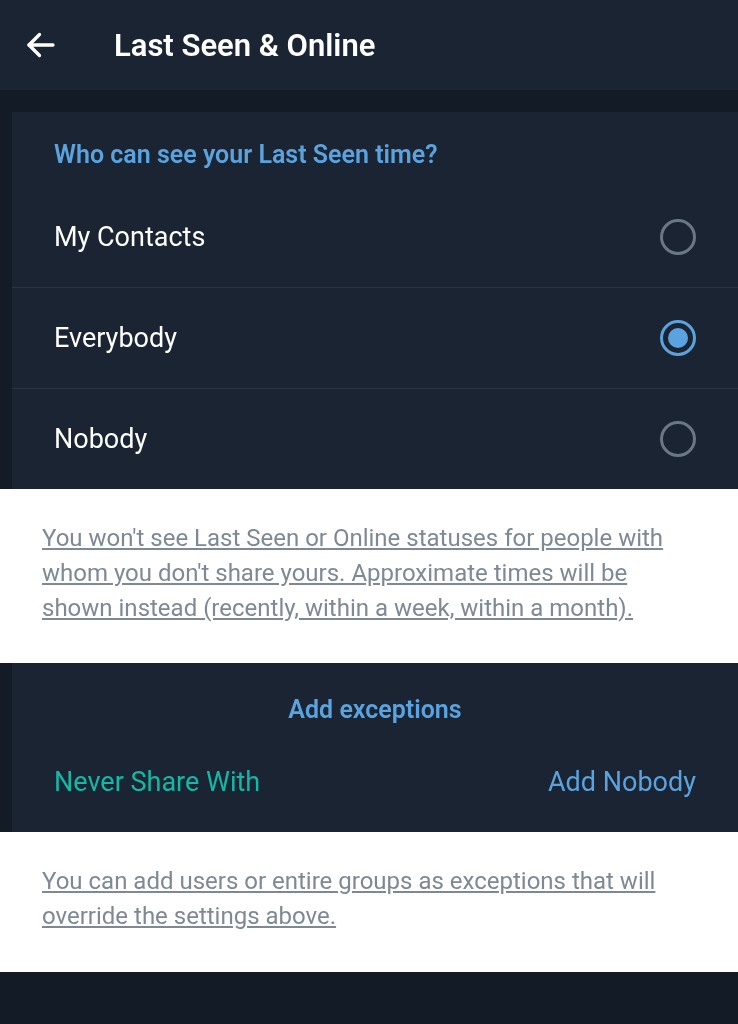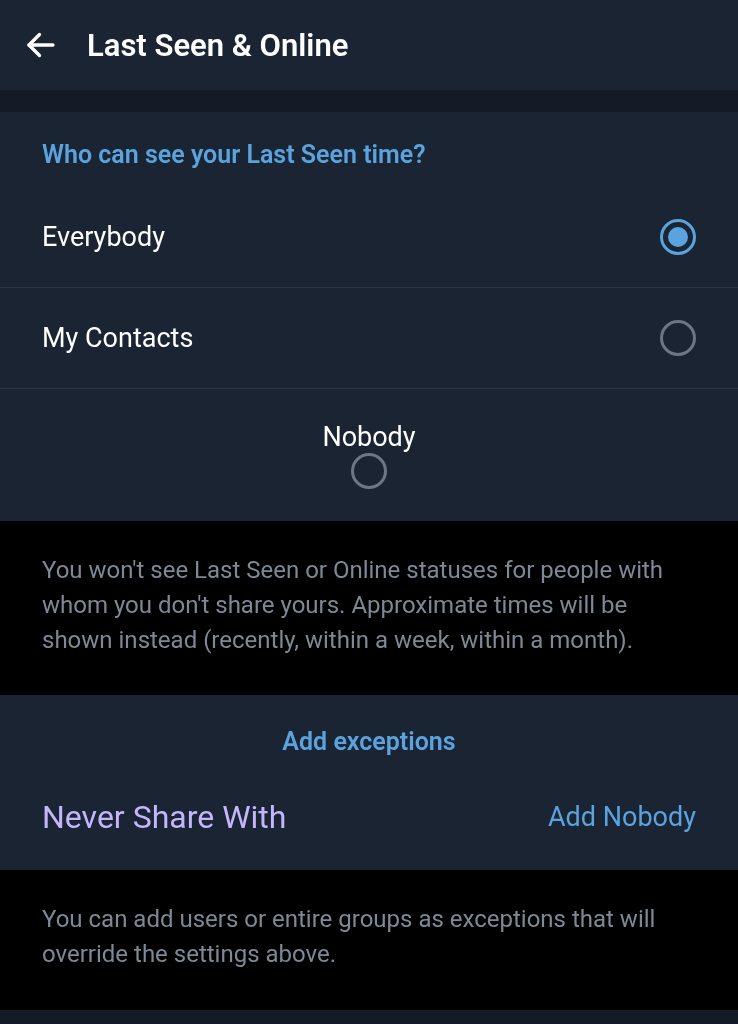--- a/index.html
+++ b/index.html
@@ -15,21 +15,21 @@
       font-family: -apple-system, BlinkMacSystemFont, 'Segoe UI', Roboto, sans-serif;
       color: #ffffff;
       overflow: hidden;
     }
     
     .header {
       display: flex;
       align-items: center;
       padding: 22px 18px;
       background-color: #1a2432;
-      gap: 23px;
+      gap: 50px;
     }
     
     .back-button {
       width: 46px;
       height: 46px;
       display: flex;
       align-items: center;
       justify-content: center;
       cursor: pointer;
     }
@@ -40,20 +40,21 @@
     }
     
     .header-title {
       font-size: 31px;
       font-weight: 600;
       color: #ffffff;
     }
     
     .section {
       background-color: #1a2432;
+      margin-left: 12px;
     }
     
     .section-header {
       padding: 28px 42px 18px 42px;
       font-size: 25px;
       font-weight: 600;
       color: #5aa3de;
     }
     
     .section-header.exceptions {
@@ -66,21 +67,20 @@
       display: flex;
       align-items: center;
       justify-content: space-between;
       padding: 32px 42px;
       cursor: pointer;
       border-bottom: 1px solid #2a3544;
     }
     
     .radio-option:last-of-type {
       border-bottom: none;
-      flex-direction: column;
     }
     
     .radio-label {
       font-size: 27px;
       font-weight: 400;
       color: #ffffff;
     }
     
     .radio-indicator {
       width: 36px;
@@ -105,35 +105,36 @@
       height: 20px;
       border-radius: 50%;
       background-color: #5aa3de;
     }
     
     .description {
       padding: 32px 42px 38px 42px;
       font-size: 24px;
       line-height: 1.45;
       color: #7d8995;
-      background-color: #000000;
+      background-color: #ffffff;
+      text-decoration: underline;
     }
     
     .exception-row {
       display: flex;
       align-items: center;
       justify-content: space-between;
       padding: 24px 42px 34px 42px;
       cursor: pointer;
     }
     
     .exception-label {
-      font-size: 32px;
+      font-size: 27px;
       font-weight: 400;
-      color: #c4b5fd;
+      color: #14b8a6;
     }
     
     .exception-action {
       font-size: 27px;
       font-weight: 400;
       color: #5aa3de;
     }
     
     .spacer {
       height: 22px;
@@ -152,27 +153,27 @@
   </div>
   <div class="header-title">Last Seen &amp; Online</div>
 </div>
 
 <div class="spacer"></div>
 
 <div class="section">
   <div class="section-header">Who can see your Last Seen time?</div>
 
   <div class="radio-option">
-    <span class="radio-label">Everybody</span>
-    <span class="radio-indicator selected"></span>
+    <span class="radio-label">My Contacts</span>
+    <span class="radio-indicator"></span>
   </div>
 
   <div class="radio-option">
-    <span class="radio-label">My Contacts</span>
-    <span class="radio-indicator"></span>
+    <span class="radio-label">Everybody</span>
+    <span class="radio-indicator selected"></span>
   </div>
 
   <div class="radio-option">
     <span class="radio-label">Nobody</span>
     <span class="radio-indicator"></span>
   </div>
 </div>
 
 <div class="description">You won't see Last Seen or Online statuses for people with whom you don't share yours. Approximate times will be shown instead (recently, within a week, within a month).</div>
 

